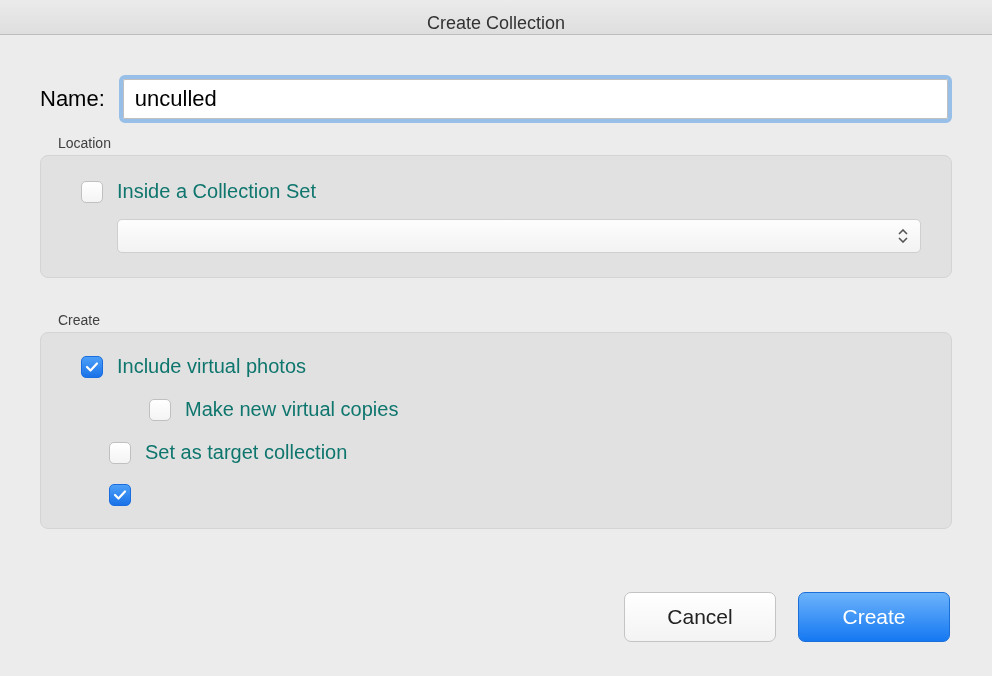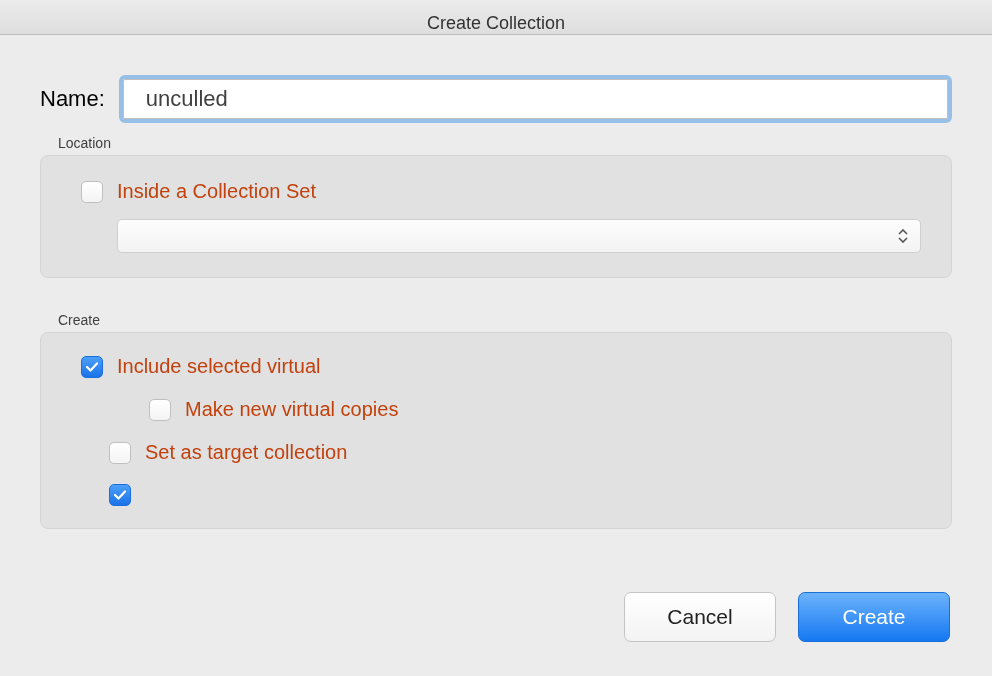--- a/index.html
+++ b/index.html
@@ -54,26 +54,26 @@
       flex: 1;
       position: relative;
       border: 4px solid #98bfe8;
       border-radius: 6px;
       padding: 0;
     }
 
     .name-input {
       width: 100%;
       font-size: 22px;
-      padding: 6px 22px;
+      padding: 6px 11px;
       border: 1px solid #bfbfbf;
       border-radius: 2px;
       background: #fff;
       outline: none;
-      color: #404040;
+      color: #000000;
     }
 
     .section-label {
       font-size: 14px;
       color: #404040;
       margin-left: 18px;
       margin-bottom: 4px;
       margin-top: 10px;
     }
 
@@ -128,21 +128,21 @@
       border: 1px solid #1a6de0;
     }
 
     .checkbox.checked svg {
       width: 14px;
       height: 14px;
     }
 
     .checkbox-label {
       font-size: 20px;
-      color: #c2410c;
+      color: #0f766e;
     }
 
     .dropdown-row {
       margin-top: 16px;
       margin-left: 36px;
     }
 
     .dropdown {
       width: 100%;
       height: 34px;
@@ -246,21 +246,21 @@
   <div class="section-label">Create</div>
 
   <div class="panel options">
 
     <div class="checkbox-row">
       <div class="checkbox checked">
         <svg viewBox="0 0 14 14">
             <path d="M2 7 L5.5 10.5 L12 3.5" fill="none" stroke="#fff" stroke-width="2.2" stroke-linecap="round" stroke-linejoin="round"></path>
           </svg>
       </div>
-      <span class="checkbox-label">Include selected virtual</span>
+      <span class="checkbox-label">Include virtual photos</span>
     </div>
 
     <div class="checkbox-row indented">
       <div class="checkbox unchecked"></div>
       <span class="checkbox-label">Make new virtual copies</span>
     </div>
 
     <div class="checkbox-row">
       <div class="checkbox unchecked"></div>
       <span class="checkbox-label">Set as target collection</span>

